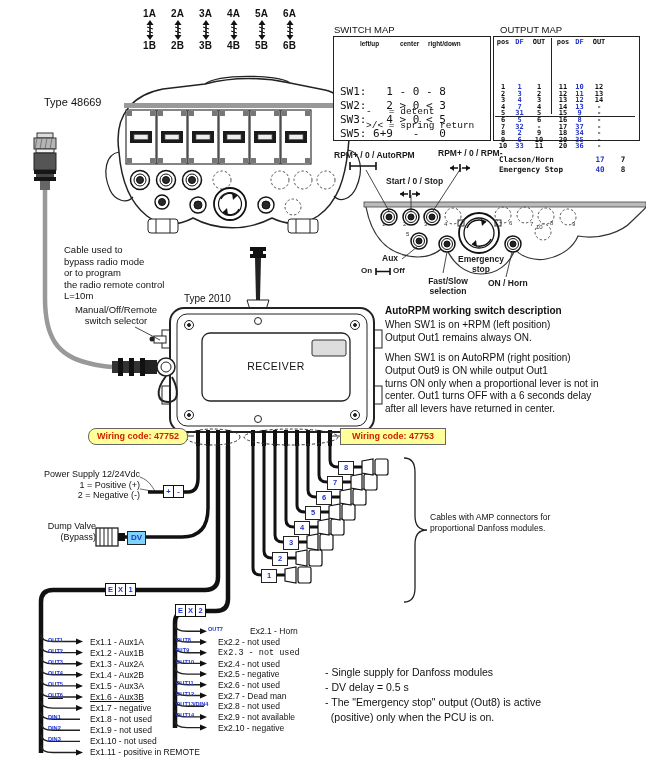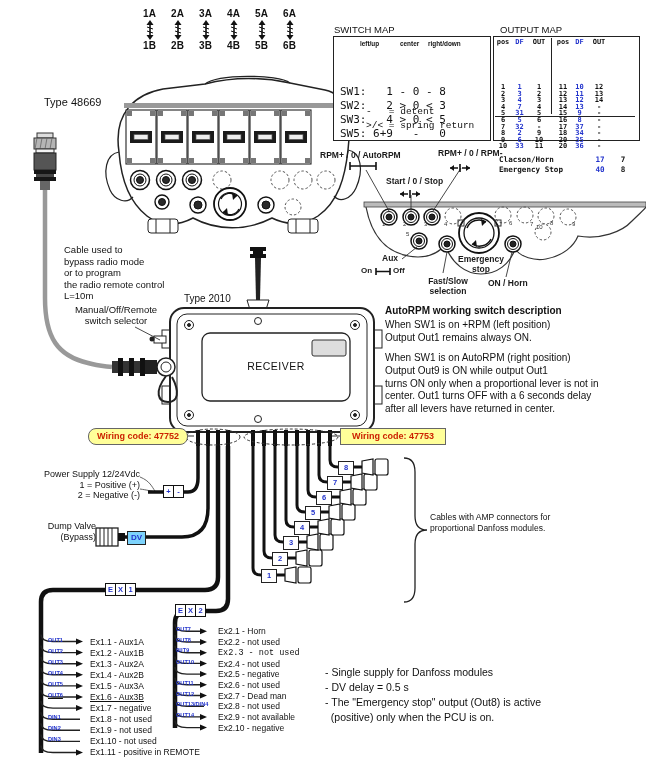--- a/index.html
+++ b/index.html
@@ -578,21 +578,21 @@
 bypass radio mode
 or to program
 the radio remote control
 L=10m</div>
 <div class="t" style="left:60px;top:304px;width:112px;text-align:center;font-size:9.5px;line-height:11px;">Manual/Off/Remote
 switch selector</div>
 
 <div class="t" style="left:184px;top:293px;font-size:10px;">Type 2010</div>
 <div class="t" style="left:202px;top:360px;width:148px;text-align:center;font-size:10.5px;letter-spacing:0.5px;">RECEIVER</div>
 
-<div class="plab" style="left:320px;top:150px;">RPM+ / 0 / AutoRPM</div>
+<div class="plab" style="left:334px;top:150px;">RPM+ / 0 / AutoRPM</div>
 <div class="plab" style="left:386px;top:176px;">Start / 0 / Stop</div>
 <div class="plab" style="left:438px;top:148px;">RPM+ / 0 / RPM-</div>
 <div class="plab" style="left:382px;top:253px;">Aux</div>
 <div class="plab" style="left:361px;top:266px;font-size:8px;">On</div>
 <div class="plab" style="left:393px;top:266px;font-size:8px;">Off</div>
 <div class="plab" style="left:452px;top:254px;width:58px;text-align:center;line-height:10px;">Emergency
 stop</div>
 <div class="plab" style="left:421px;top:276px;width:54px;text-align:center;line-height:10px;">Fast/Slow
 selection</div>
 <div class="plab" style="left:488px;top:278px;">ON / Horn</div>
@@ -697,21 +697,21 @@
     <span class="ex-label">Ex1.10 - not used</span>
   </div>
       <div class="ex-row" style="height:11.1px;">
     <span class="ex-tag"></span>
     <span class="ex-label">Ex1.11 - positive in REMOTE</span>
   </div>
     </div>
 
 <div class="ex-list" style="left:172px;top:626px;">
 
-<div class="ex-row" style="height:10.72px;">
+<div class="ex-row" style="height:10.72px;margin-left:32px;">
     <span class="ex-tag" style="width:34px;">OUT7</span>
     <span class="ex-label" style="padding-left:8px;">Ex2.1 - Horn</span>
   </div>
       <div class="ex-row" style="height:10.72px;">
     <span class="ex-tag" style="width:34px;">OUT8</span>
     <span class="ex-label" style="padding-left:8px;">Ex2.2 - not used</span>
   </div>
       <div class="ex-row" style="height:10.72px;font-family:Liberation Mono, monospace;">
     <span class="ex-tag" style="width:34px;">OUT9</span>
     <span class="ex-label" style="padding-left:8px;">Ex2.3 - not used</span>

